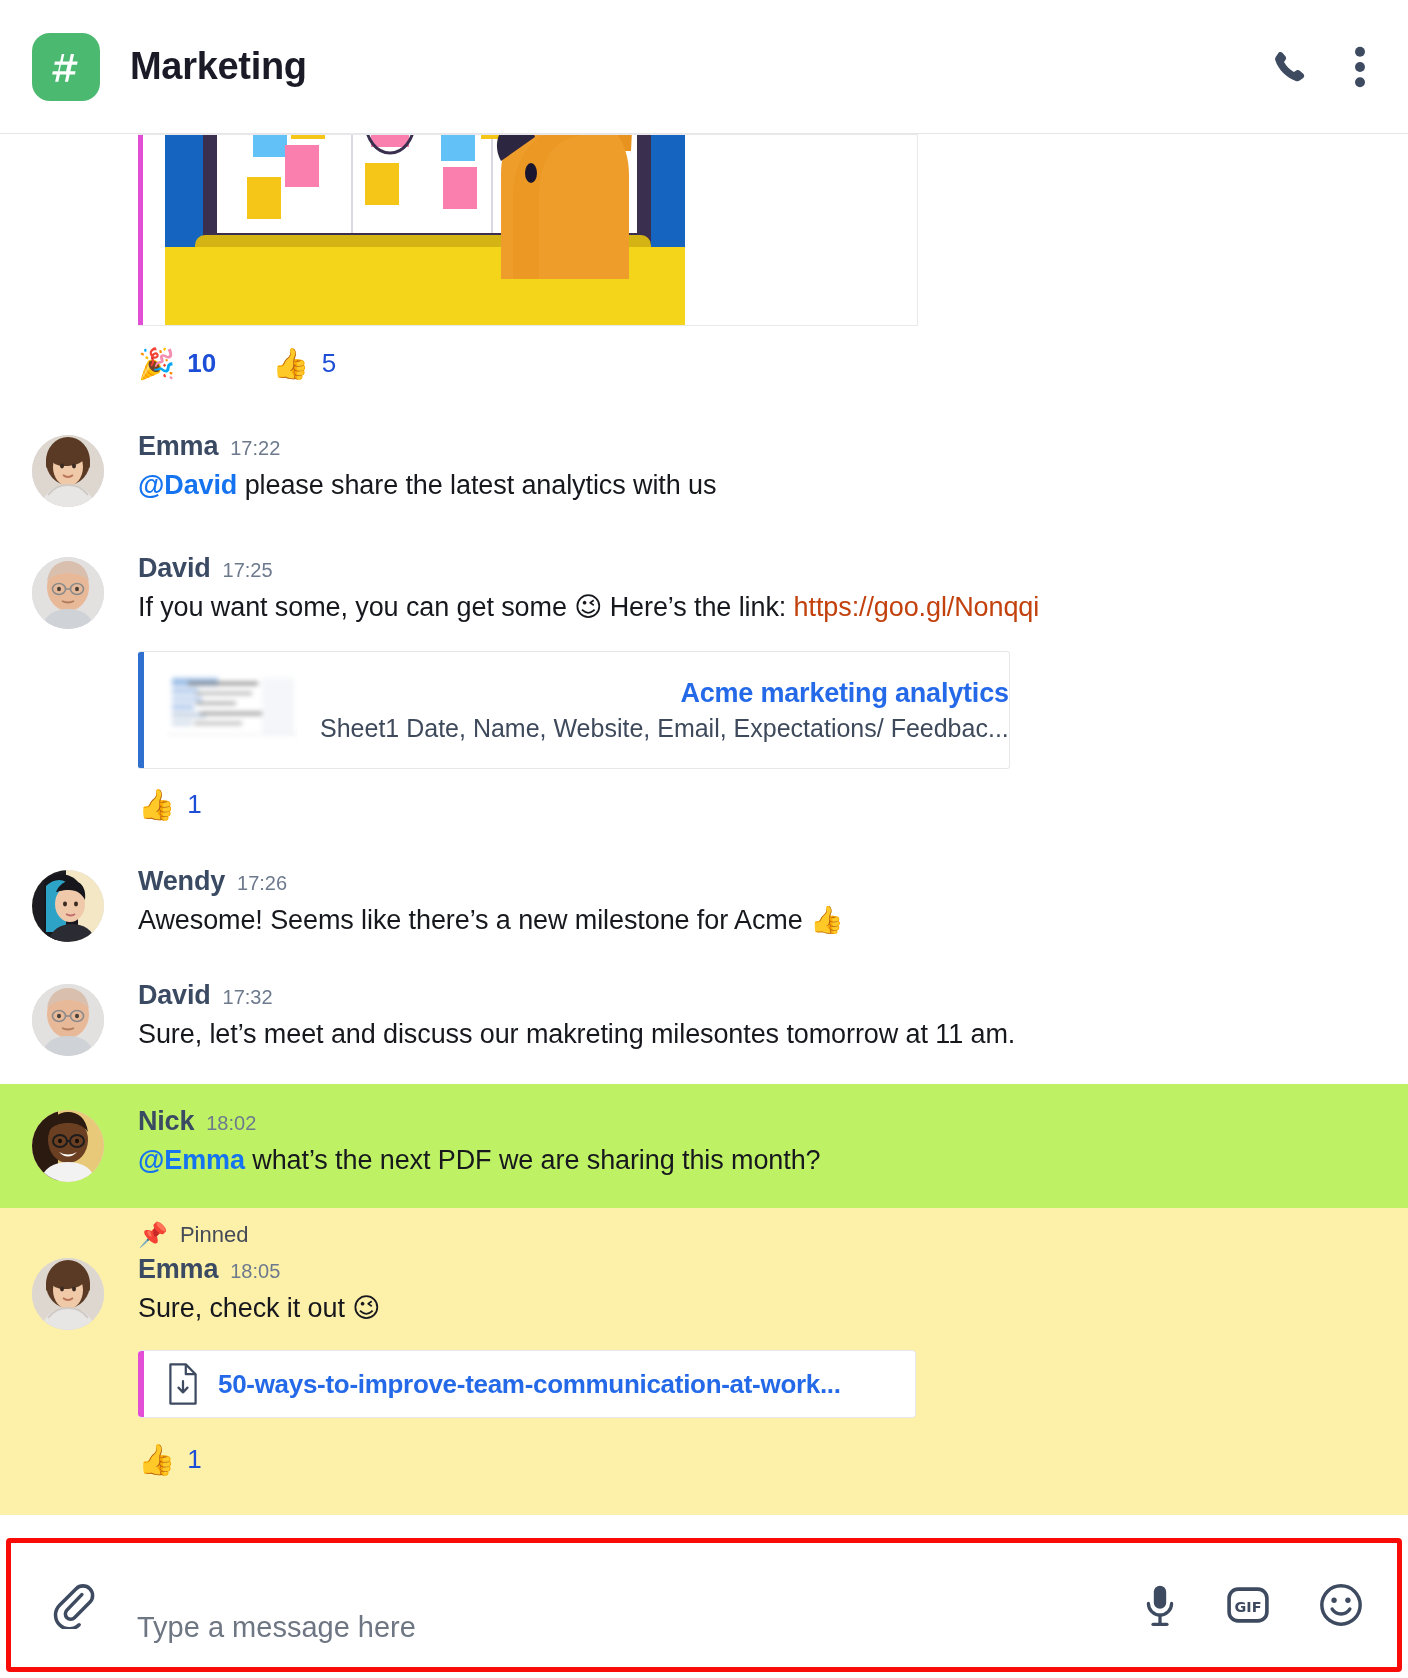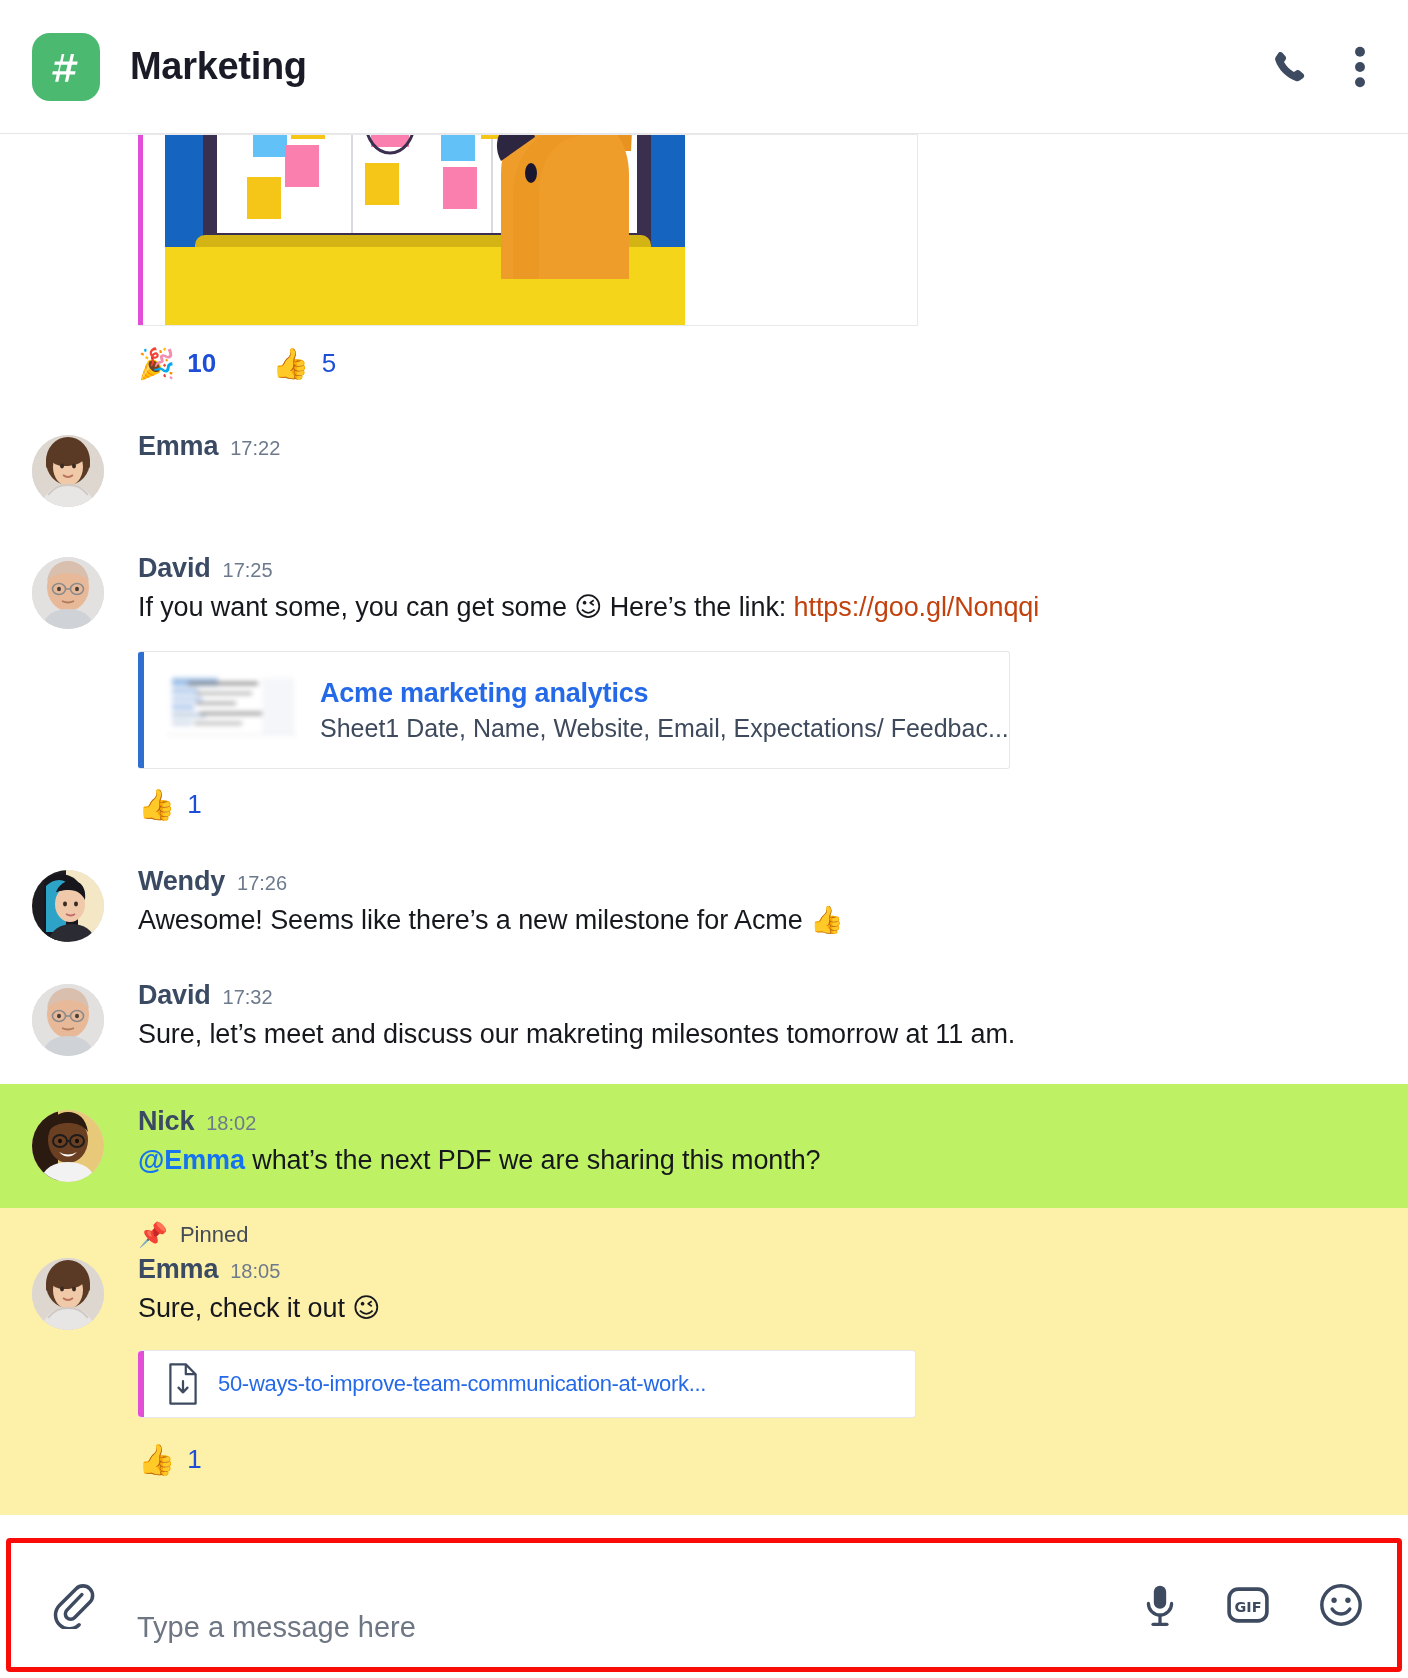--- a/index.html
+++ b/index.html
@@ -136,21 +136,21 @@
   .preview-accent { width: 6px; height: 100%; background: #2f6fd0; flex: 0 0 6px; }
   .preview-thumb {
     width: 132px; height: 76px;
     margin-left: 22px;
     flex: 0 0 132px;
     position: relative;
     overflow: hidden;
     background: #fff;
   }
   .preview-thumb svg { filter: blur(2.4px); display: block; }
-  .preview-body { padding-left: 22px; min-width: 0; }
+  .preview-body { padding-left: 22px; min-width: 0; text-align: right; }
   .preview-title {
     font-size: 27px; font-weight: bold; color: #2469e8;
     margin-bottom: 5px; letter-spacing: -0.2px;
   }
   .preview-desc { font-size: 25px; color: #3e4a5c; white-space: nowrap; }
 
   
   .file-card {
     margin-top: 22px;
     width: 778px;
@@ -160,21 +160,21 @@
     border-radius: 4px;
     background: #ffffff;
     display: flex;
     align-items: center;
     overflow: hidden;
   }
   .file-accent { width: 6px; height: 100%; background: #e24fd6; flex: 0 0 6px; }
   .file-icon { margin-left: 22px; flex: 0 0 auto; display: flex; align-items: center; }
   .file-name {
     margin-left: 18px;
-    font-size: 22px; font-weight: normal; color: #2469e8;
+    font-size: 26px; font-weight: bold; color: #2469e8;
     white-space: nowrap; letter-spacing: -0.3px;
   }
 
   
   .highlight { background: #bef264; }
   
   .pinned-block { background: #fdf0a9; }
   .pin-line {
     display: flex; align-items: center; gap: 12px;
     padding: 14px 0 6px 138px;
@@ -304,20 +304,21 @@
           <path d="M10 72c2-16 12-22 26-22s24 6 26 22Z" fill="#e8e6e4"></path>
           <path d="M16 60c6-8 12-10 20-10s14 2 20 10" stroke="#cfcac6" stroke-width="2" fill="none"></path>
         </svg>
       </div>
     </div>
     <div class="body-col">
       <div class="meta-line">
         <span class="author">Emma</span>
         <span class="time">17:22</span>
       </div>
+      <div class="msg-text"><span class="mention">@David</span><span> please share the latest analytics with us</span></div>
     </div>
   </div>
 
   <div class="msg-row sp-t-46">
     <div class="avatar-col">
       <div class="avatar">
         <svg viewBox="0 0 72 72" aria-hidden="true">
           <rect width="72" height="72" fill="#e3e1e0"></rect>
           <ellipse cx="36" cy="30" rx="21" ry="24" fill="#e8b999"></ellipse>
           <path d="M15 24c2-14 11-20 21-20s19 6 21 20c-6-6-14-8-21-8s-15 2-21 8Z" fill="#d9bfae"></path>

